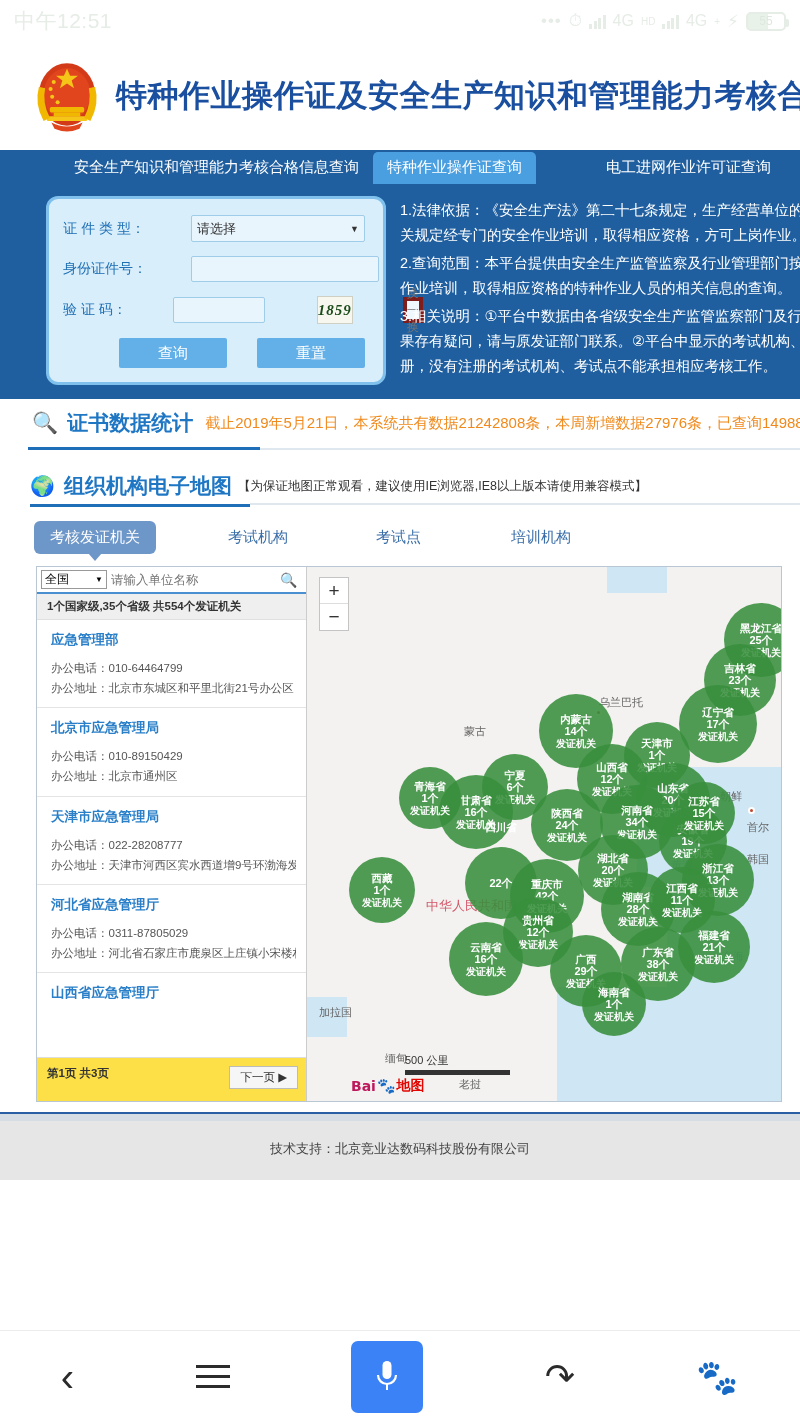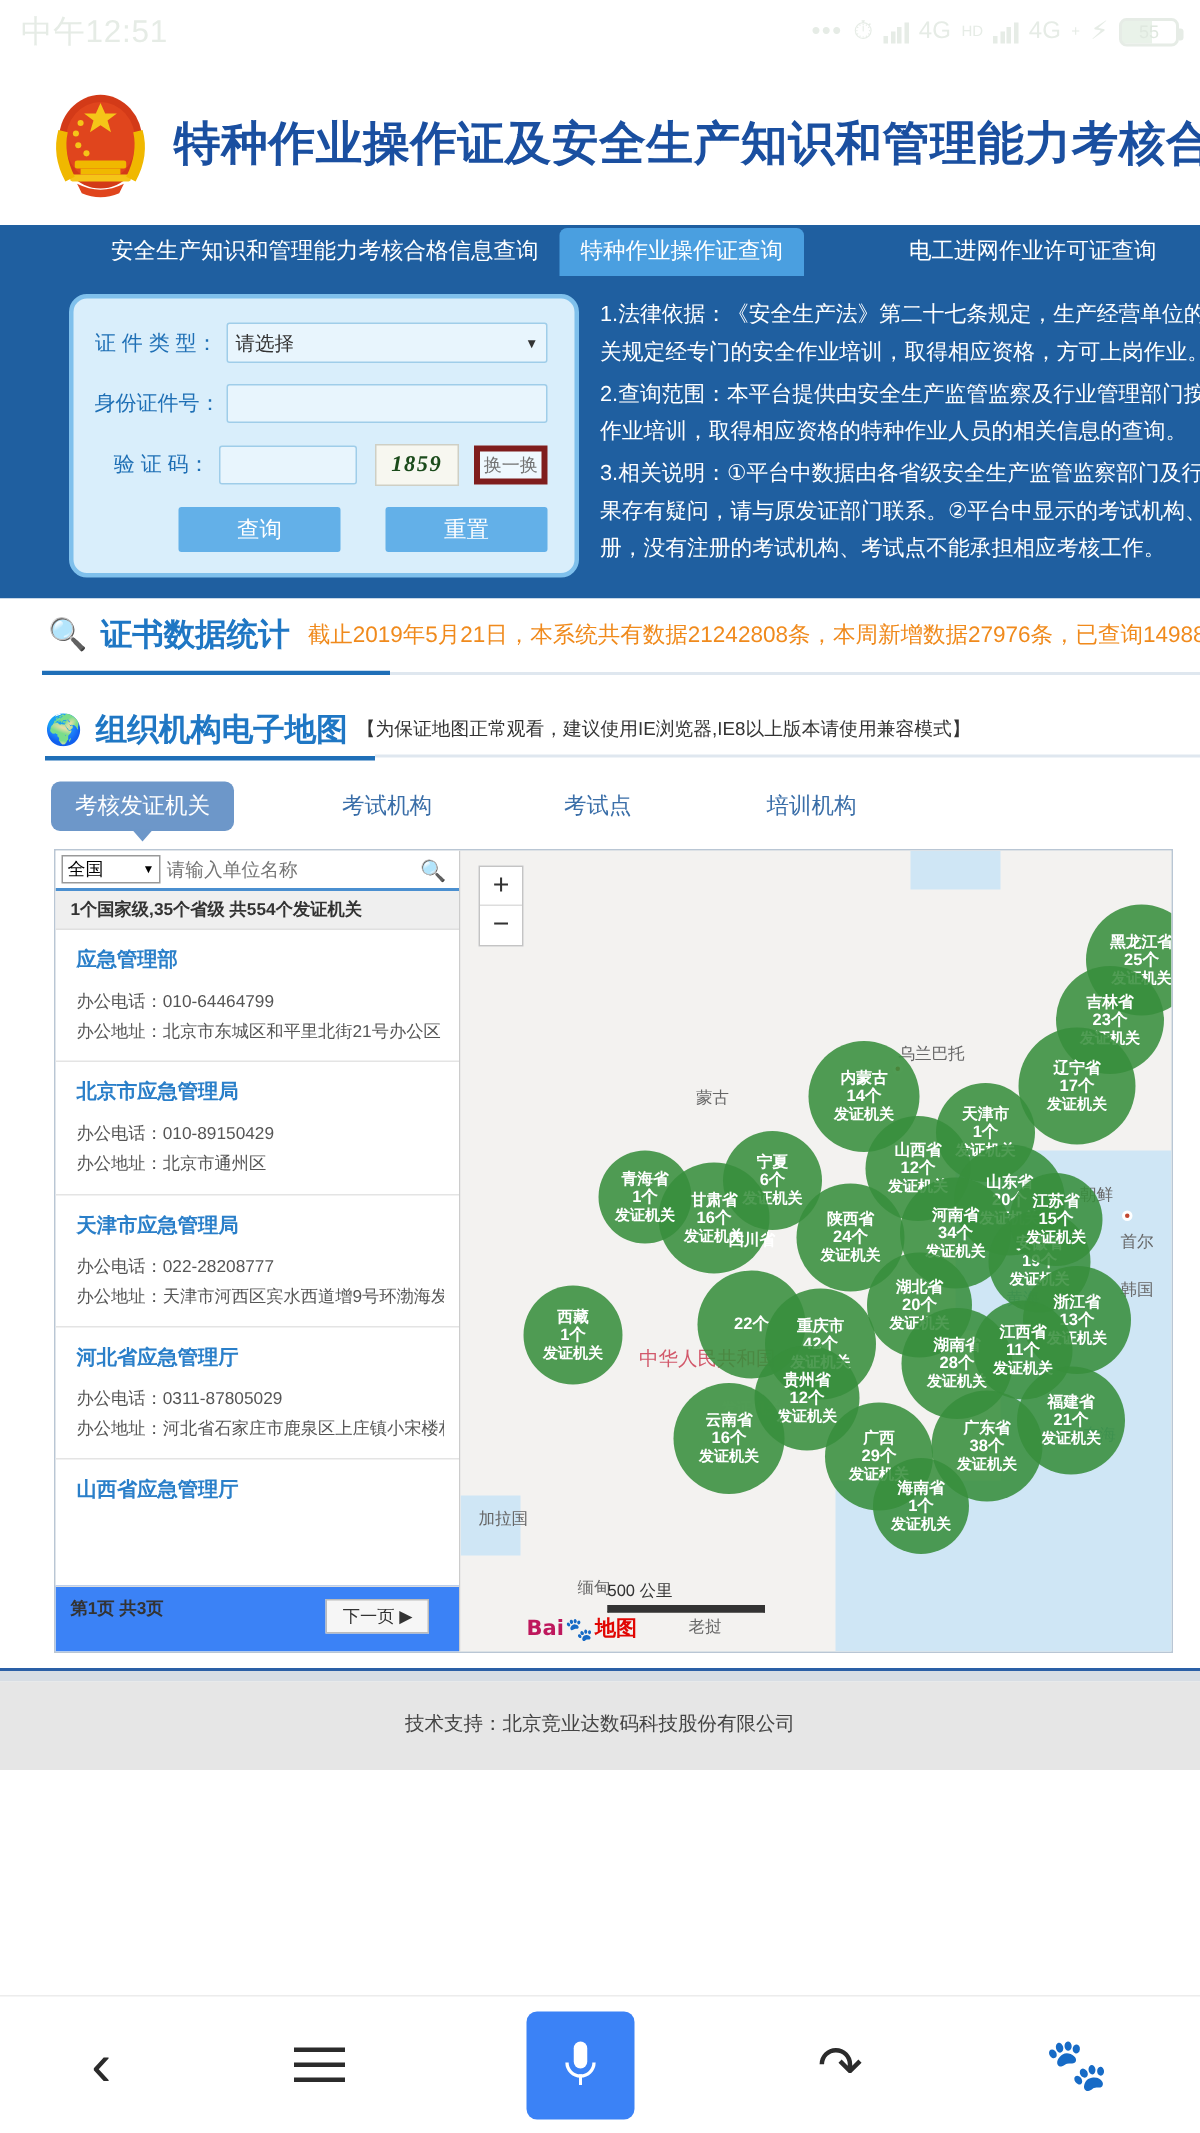--- a/index.html
+++ b/index.html
@@ -55,21 +55,21 @@
   }
   .tab.active { background: #4a9fe0; }
   .tab.t2 { margin-left: 34px; }
   .tab.t3 { margin-left: 56px; }
 
   .panel-body { display: flex; align-items: flex-start; }
   .form-card {
     margin: 12px 0 0 46px; width: 340px; background: #d9eefb;
     border: 3px solid #7fc0ec; border-radius: 12px; padding: 16px 18px 14px 14px;
   }
-  .frow { display: flex; align-items: center; margin-bottom: 14px; }
+  .frow { display: flex; align-items: center; margin-bottom: 14px; gap: 40px; }
   .flabel {
     width: 82px; text-align: right; color: #1e6fb5; font-size: 14px;
     margin-right: 6px; white-space: nowrap;
   }
   .finput {
     flex: 1; height: 26px; background: #e8f5fd; border: 1px solid #9fcde9;
     border-radius: 2px; font-size: 13px; color: #333; padding: 0 5px;
     font-family: "Liberation Sans", sans-serif;
   }
   .fselect {
@@ -158,22 +158,22 @@
   .search-icon { color: #3a8fd0; font-size: 14px; margin-right: 4px; }
   .count-bar {
     background: #efefef; font-size: 11.5px; font-weight: bold; color: #333;
     padding: 5px 0 5px 10px; border-bottom: 1px solid #e0e0e0;
   }
   .org-list { height: 398px; overflow: hidden; }
   .org-item { padding: 11px 10px 9px 14px; border-bottom: 1px solid #e4e4e4; }
   .org-name { color: #2a7fc9; font-size: 13.5px; font-weight: bold; margin-bottom: 9px; }
   .org-line { font-size: 11.5px; color: #555; line-height: 1.75; white-space: nowrap; overflow: hidden; }
   .pager {
-    position: absolute; bottom: 0; left: 0; right: 0; background: #3b82f6;
-    border-top: 1px solid #ddd; height: 44px; padding: 5px 20px 0 10px;
+    position: absolute; bottom: 0; left: 0; right: 0; background: #fde047;
+    border-top: 1px solid #ddd; height: 44px; padding: 5px 8px 0 10px;
   }
   .pager-text { font-size: 11.5px; font-weight: bold; color: #333; }
   .pager-btn {
     float: right; margin-top: 3px; border: 1px solid #bbb; background: #f6f6f6;
     font-size: 11.5px; padding: 3px 10px; color: #333; cursor: pointer;
   }
 
   .map-canvas { flex: 1; position: relative; background: #f3f2f0; overflow: hidden; }
   .sea { position: absolute; background: #cfe6f5; }
   .land { position: absolute; background: #f4f3f1; }

